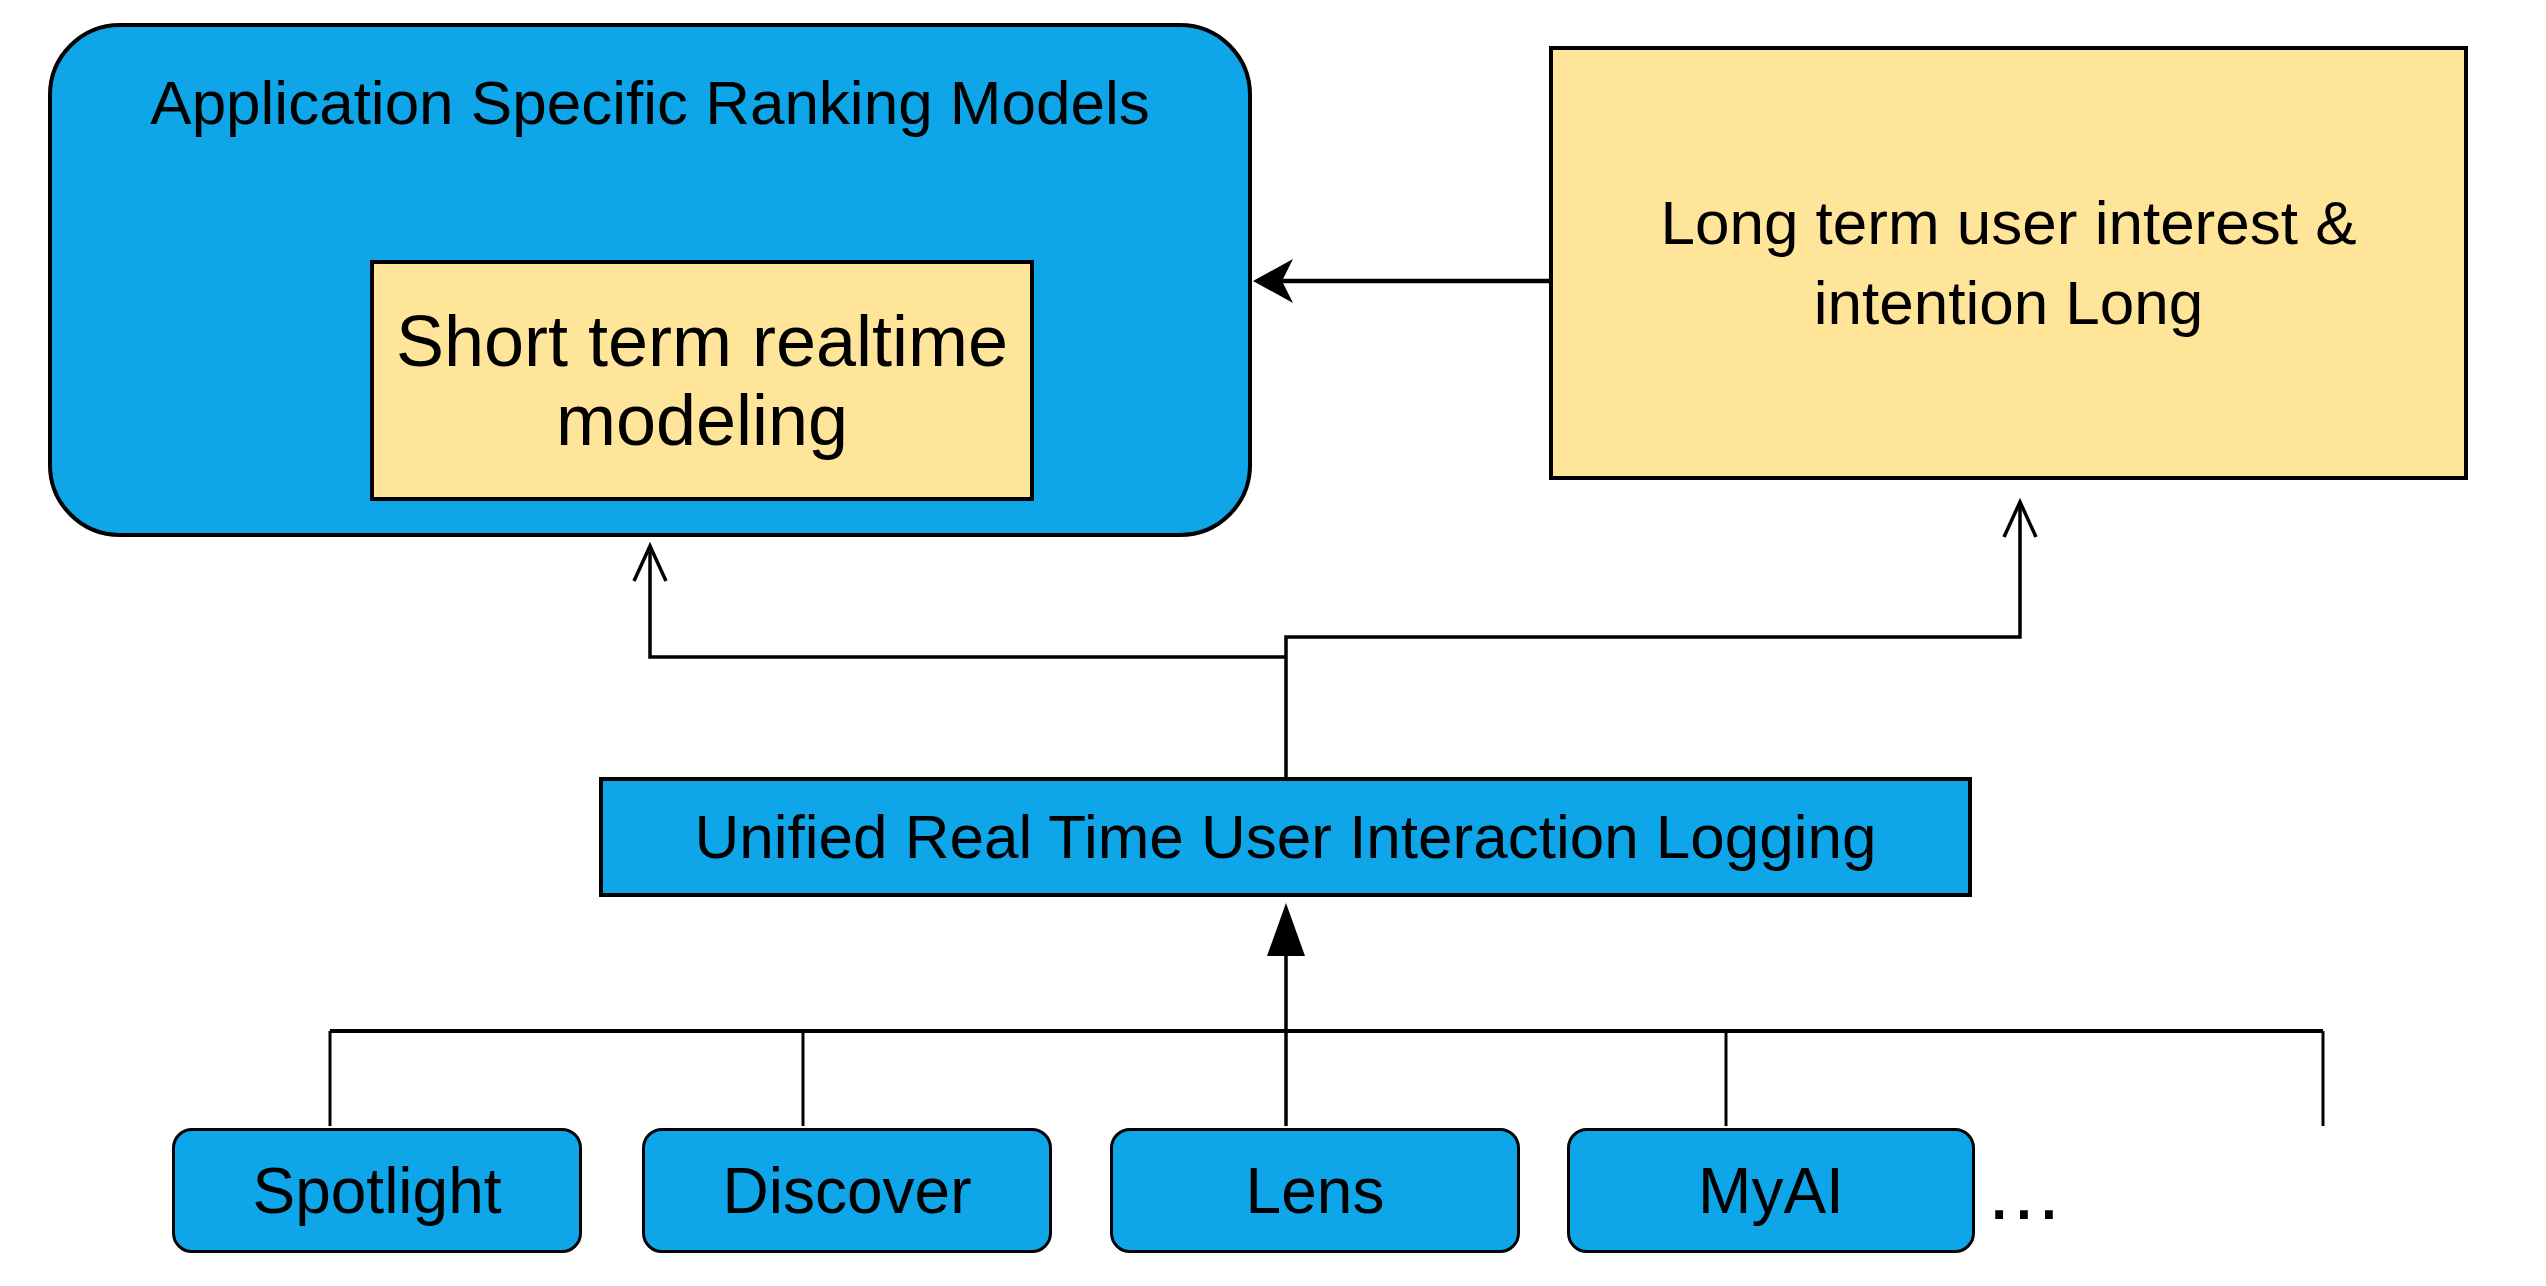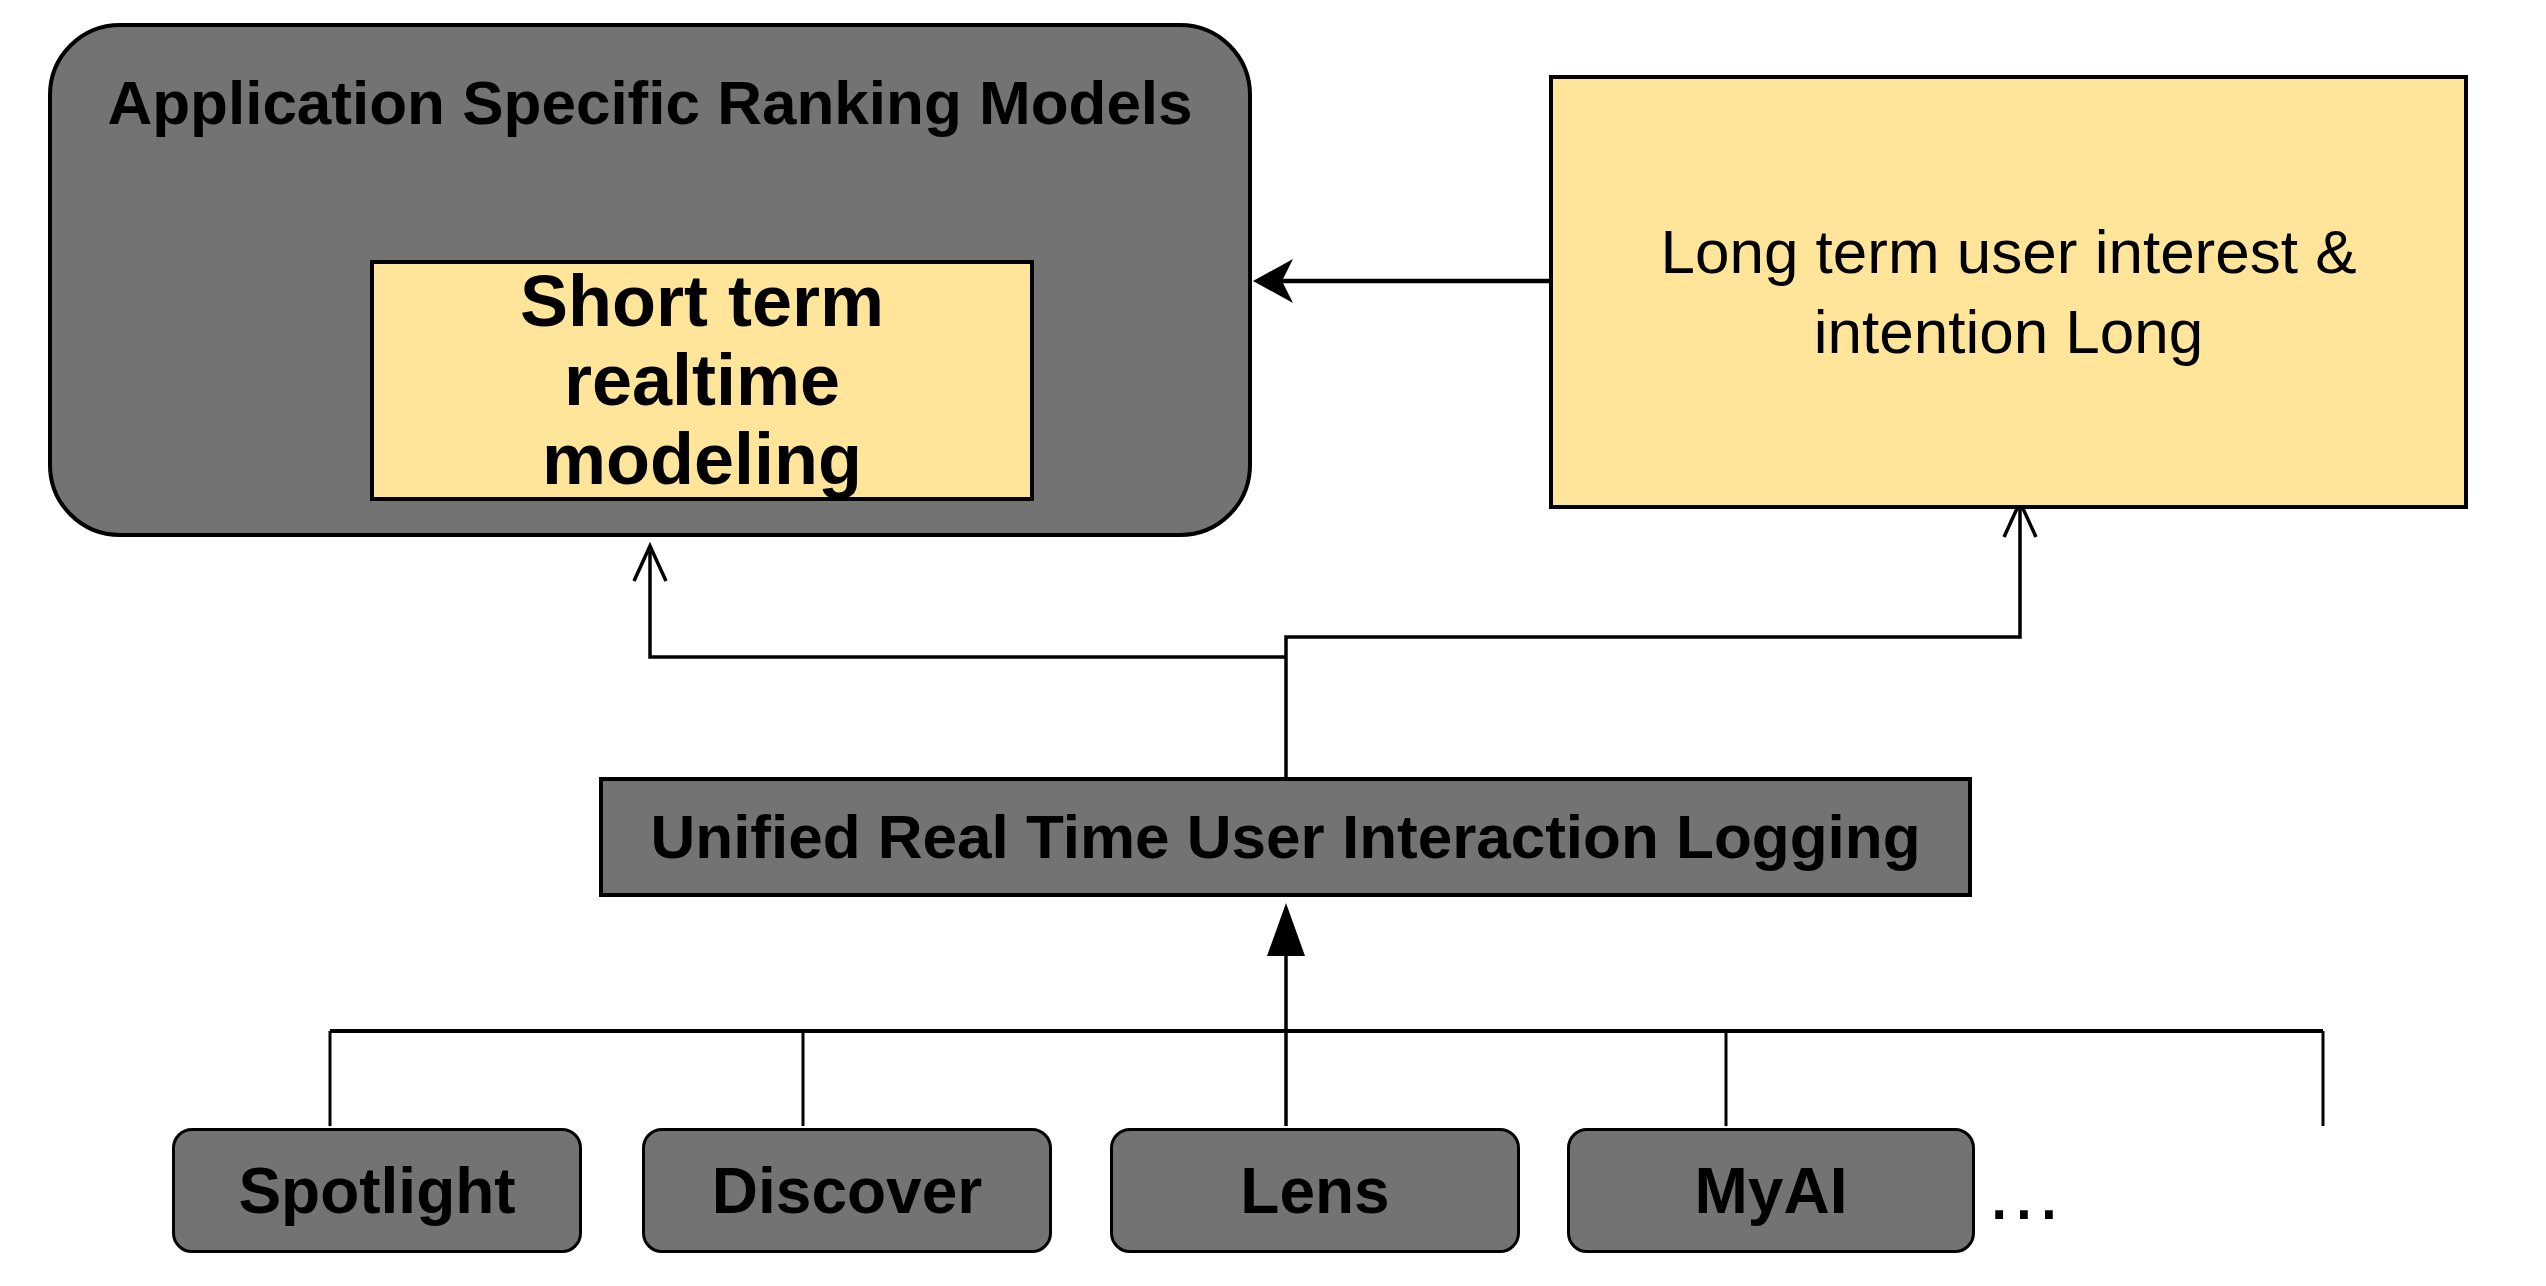--- a/index.html
+++ b/index.html
@@ -24,38 +24,38 @@
     border: 4px solid #000000;
     display: flex;
     flex-direction: column;
     align-items: center;
     justify-content: center;
     text-align: center;
     z-index: 2;
     font-size: 62px;
     line-height: 80px;
   }
-  .fill-blue   { background: #737373; font-weight: bold; }
+  .fill-blue   { background: #0ea5e9; }
   .fill-yellow { background: #ffe59a; }
   .big-rounded {
     left: 48px; top: 23px;
     width: 1204px; height: 514px;
     border-radius: 72px;
     justify-content: flex-start;
     padding-top: 40px;
   }
   .big-title { font-size: 62px; line-height: 72px; }
   .inner-box {
     left: 318px; top: 233px;
     width: 664px; height: 241px;
     font-size: 72px;
     line-height: 79px;
   }
   .longterm-box {
-    left: 1549px; top: 75px;
+    left: 1549px; top: 46px;
     width: 919px; height: 434px;
   }
   .logging-box {
     left: 599px; top: 777px;
     width: 1373px; height: 120px; align-items: center;
   }
   .source-box {
     top: 1128px;
     height: 125px;
     border-radius: 20px;

